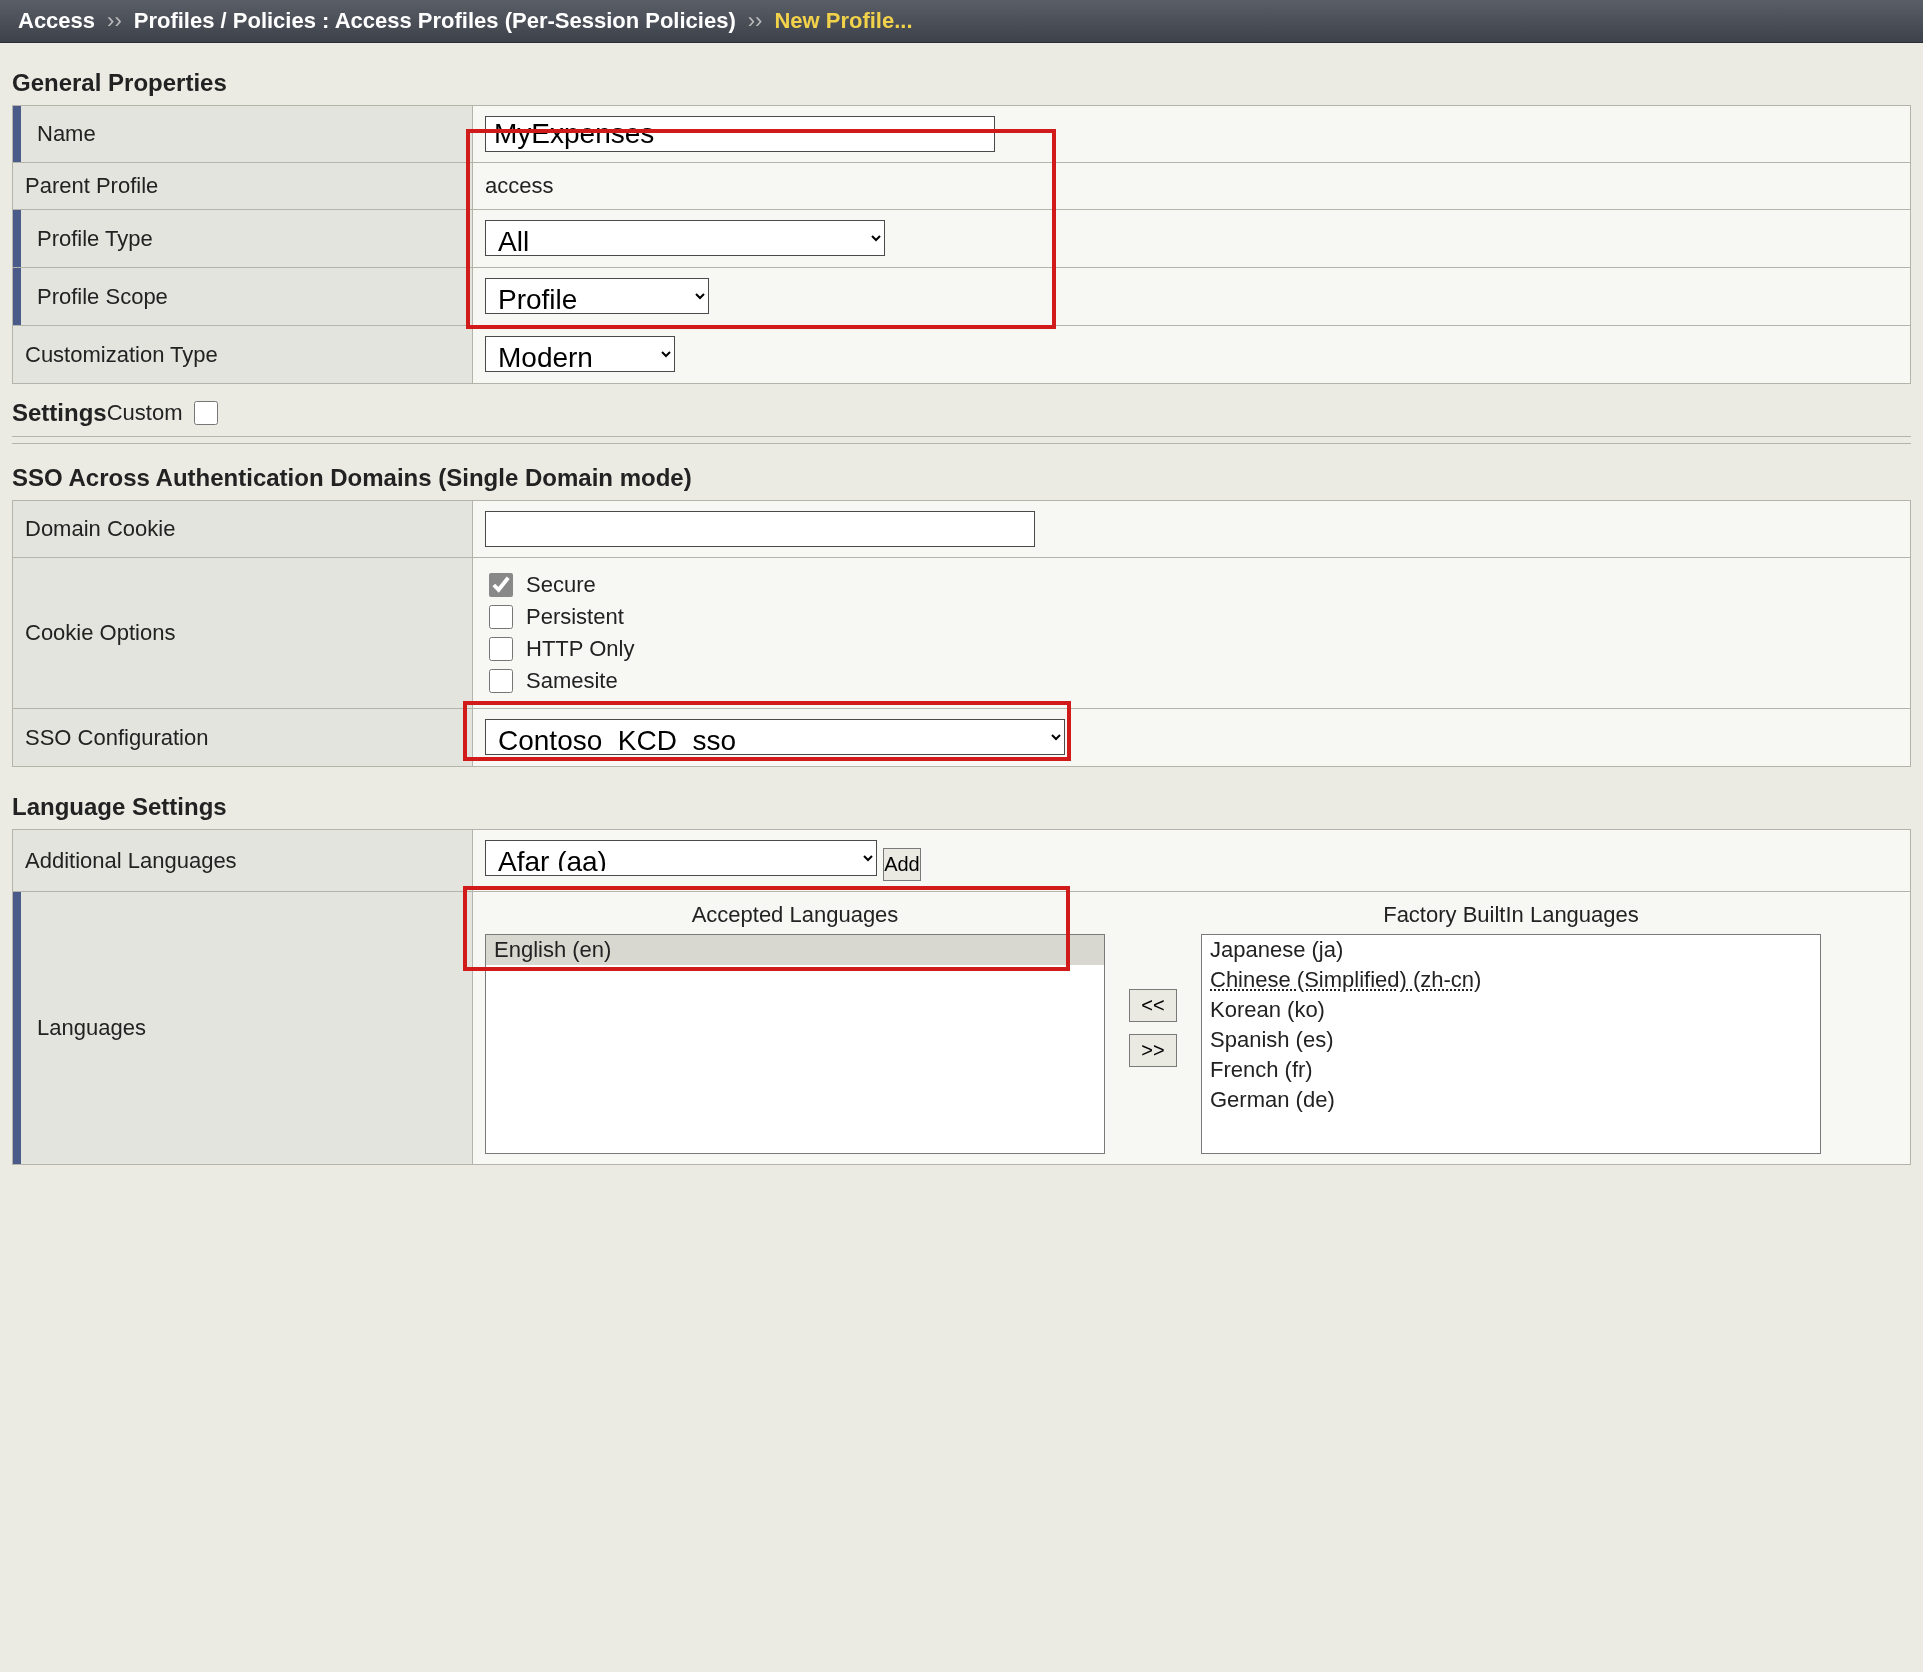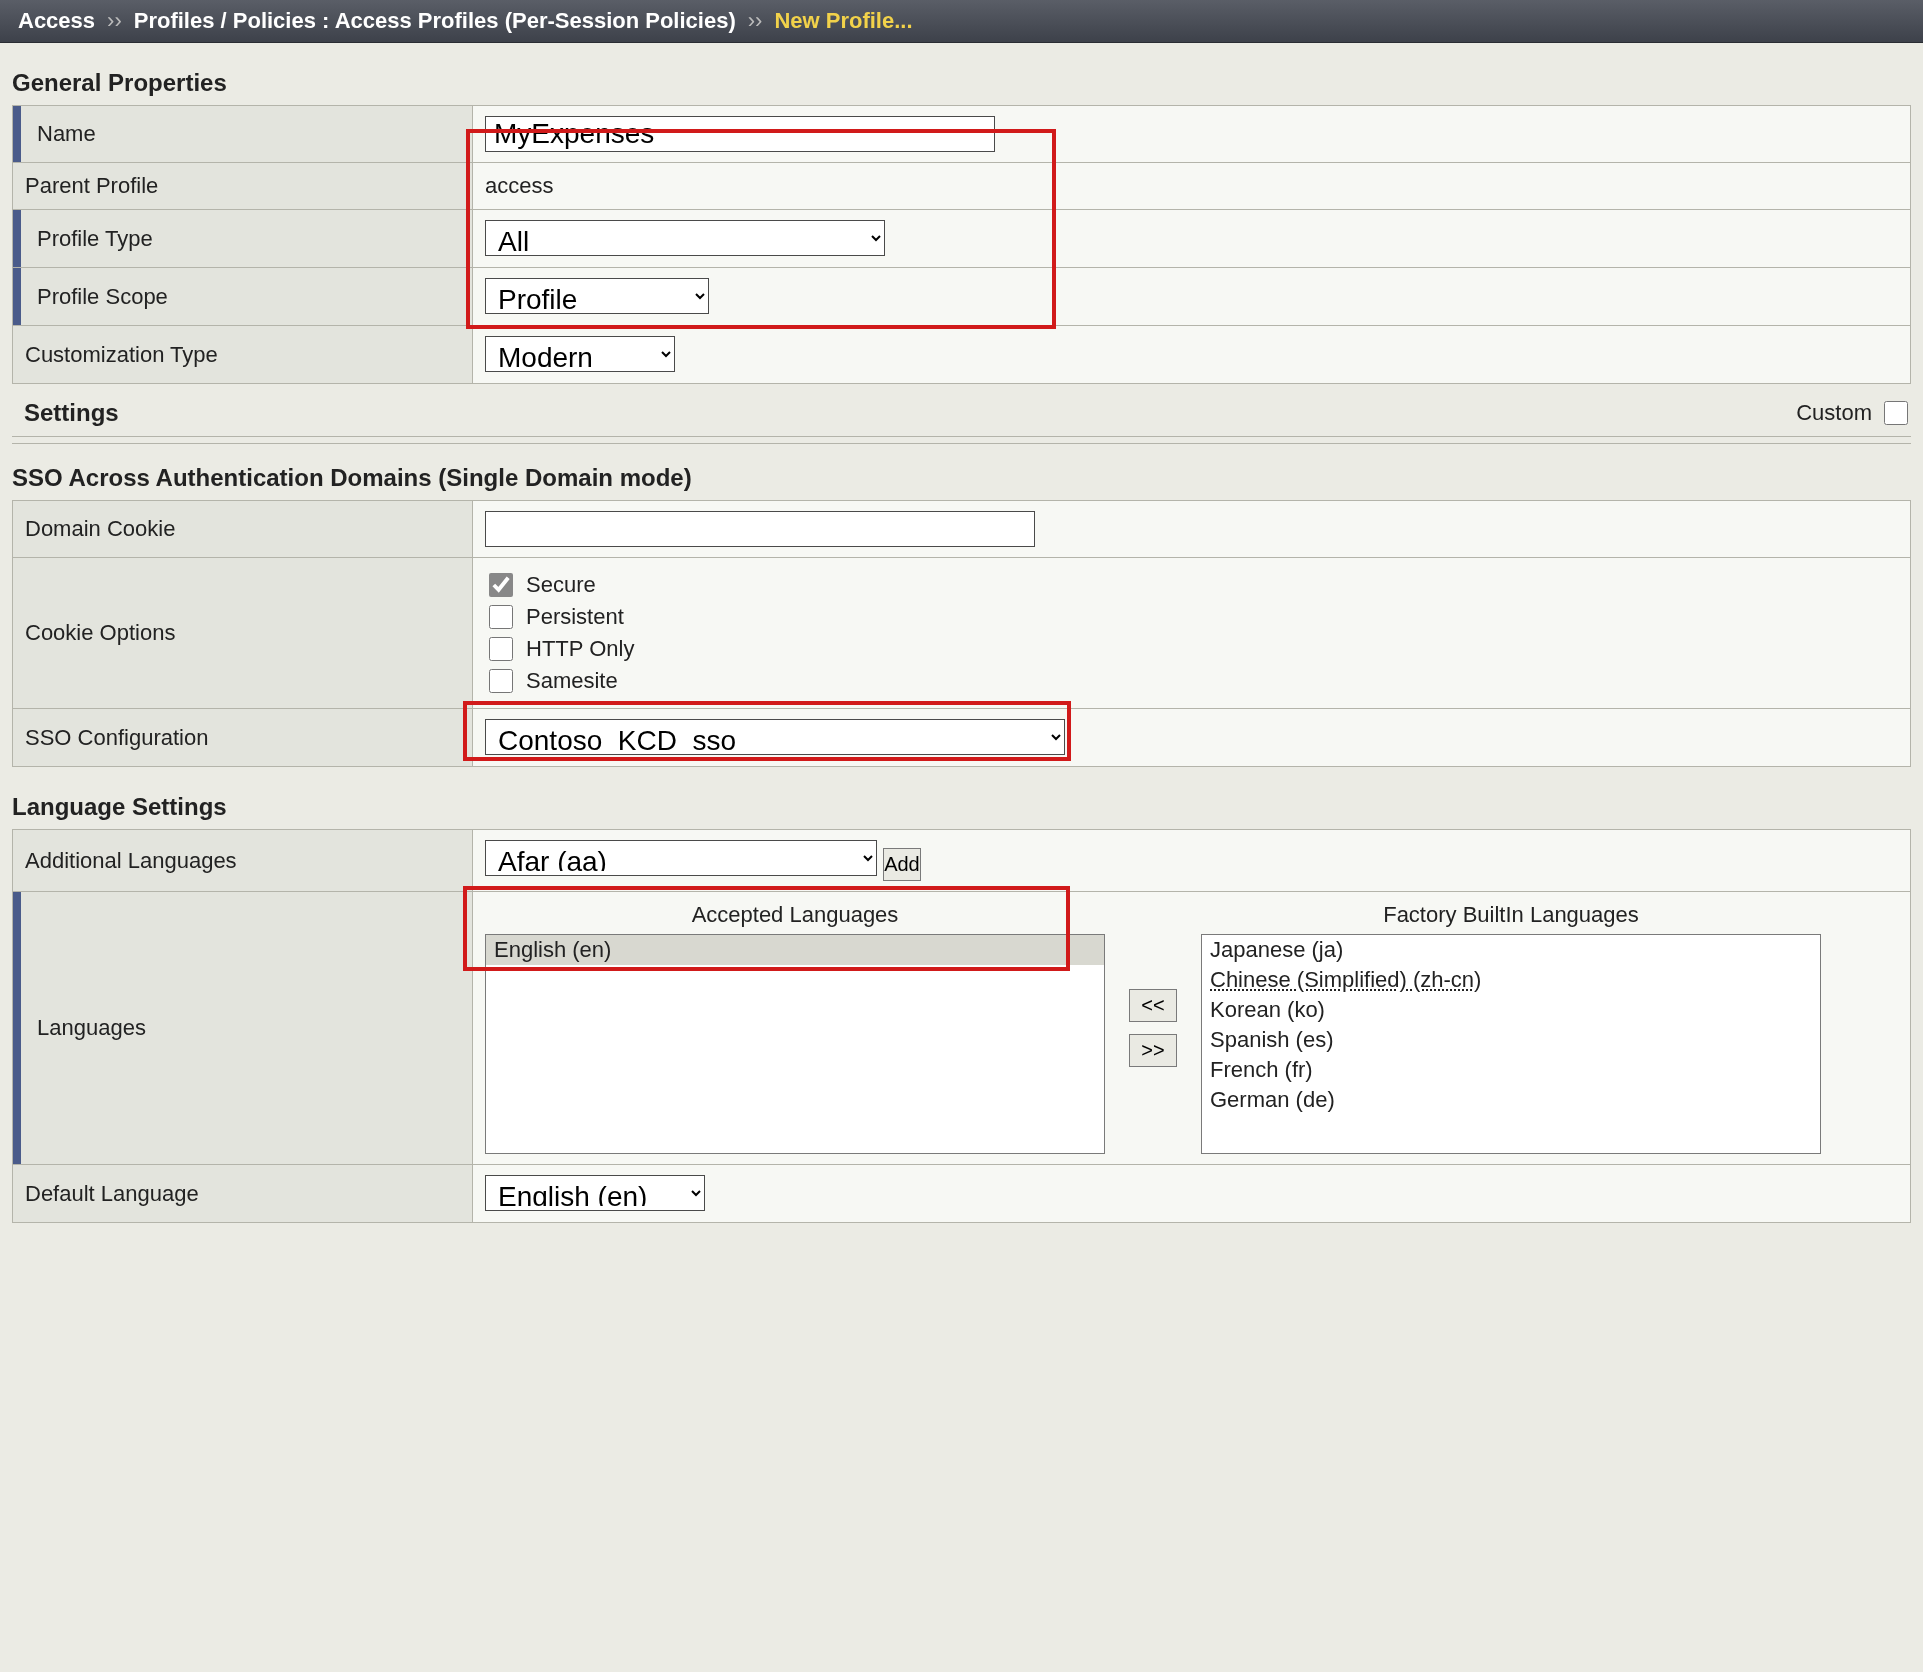--- a/index.html
+++ b/index.html
@@ -84,23 +84,23 @@
     background: #fff;
     height: 36px;
   }
   .red-box {
     border: 4px solid #d11a1a;
     position: absolute;
     pointer-events: none;
   }
   .settings-row {
     display: flex;
-    justify-content: space-between;
-    align-items: center;
-    margin: 14px 0 8px 12px;
+    justify-content: flex-start;
+    align-items: center;
+    margin: 14px 0 8px 0;
   }
   .custom-check-wrap {
     display: flex;
     align-items: center;
     gap: 8px;
     font-size: 22px;
   }
   input[type="checkbox"] {
     width: 24px;
     height: 24px;
@@ -309,24 +309,16 @@
                   <div>Korean (ko)</div>
                   <div>Spanish (es)</div>
                   <div>French (fr)</div>
                   <div>German (de)</div>
                 </div>
           </div>
         </div>
         <div class="red-box" style="left:-10px; top:-6px; width:607px; height:85px;"></div>
       </td>
     </tr>
-    <tr>
-      <td class="label-cell" style="background:#e3e4dd">Default Language</td>
-      <td class="value-cell">
-        <select style="width:220px">
-          <option>English (en)</option>
-        </select>
-      </td>
-    </tr>
   </tbody>
     </table>
 
 </div>
 
 </body></html>

